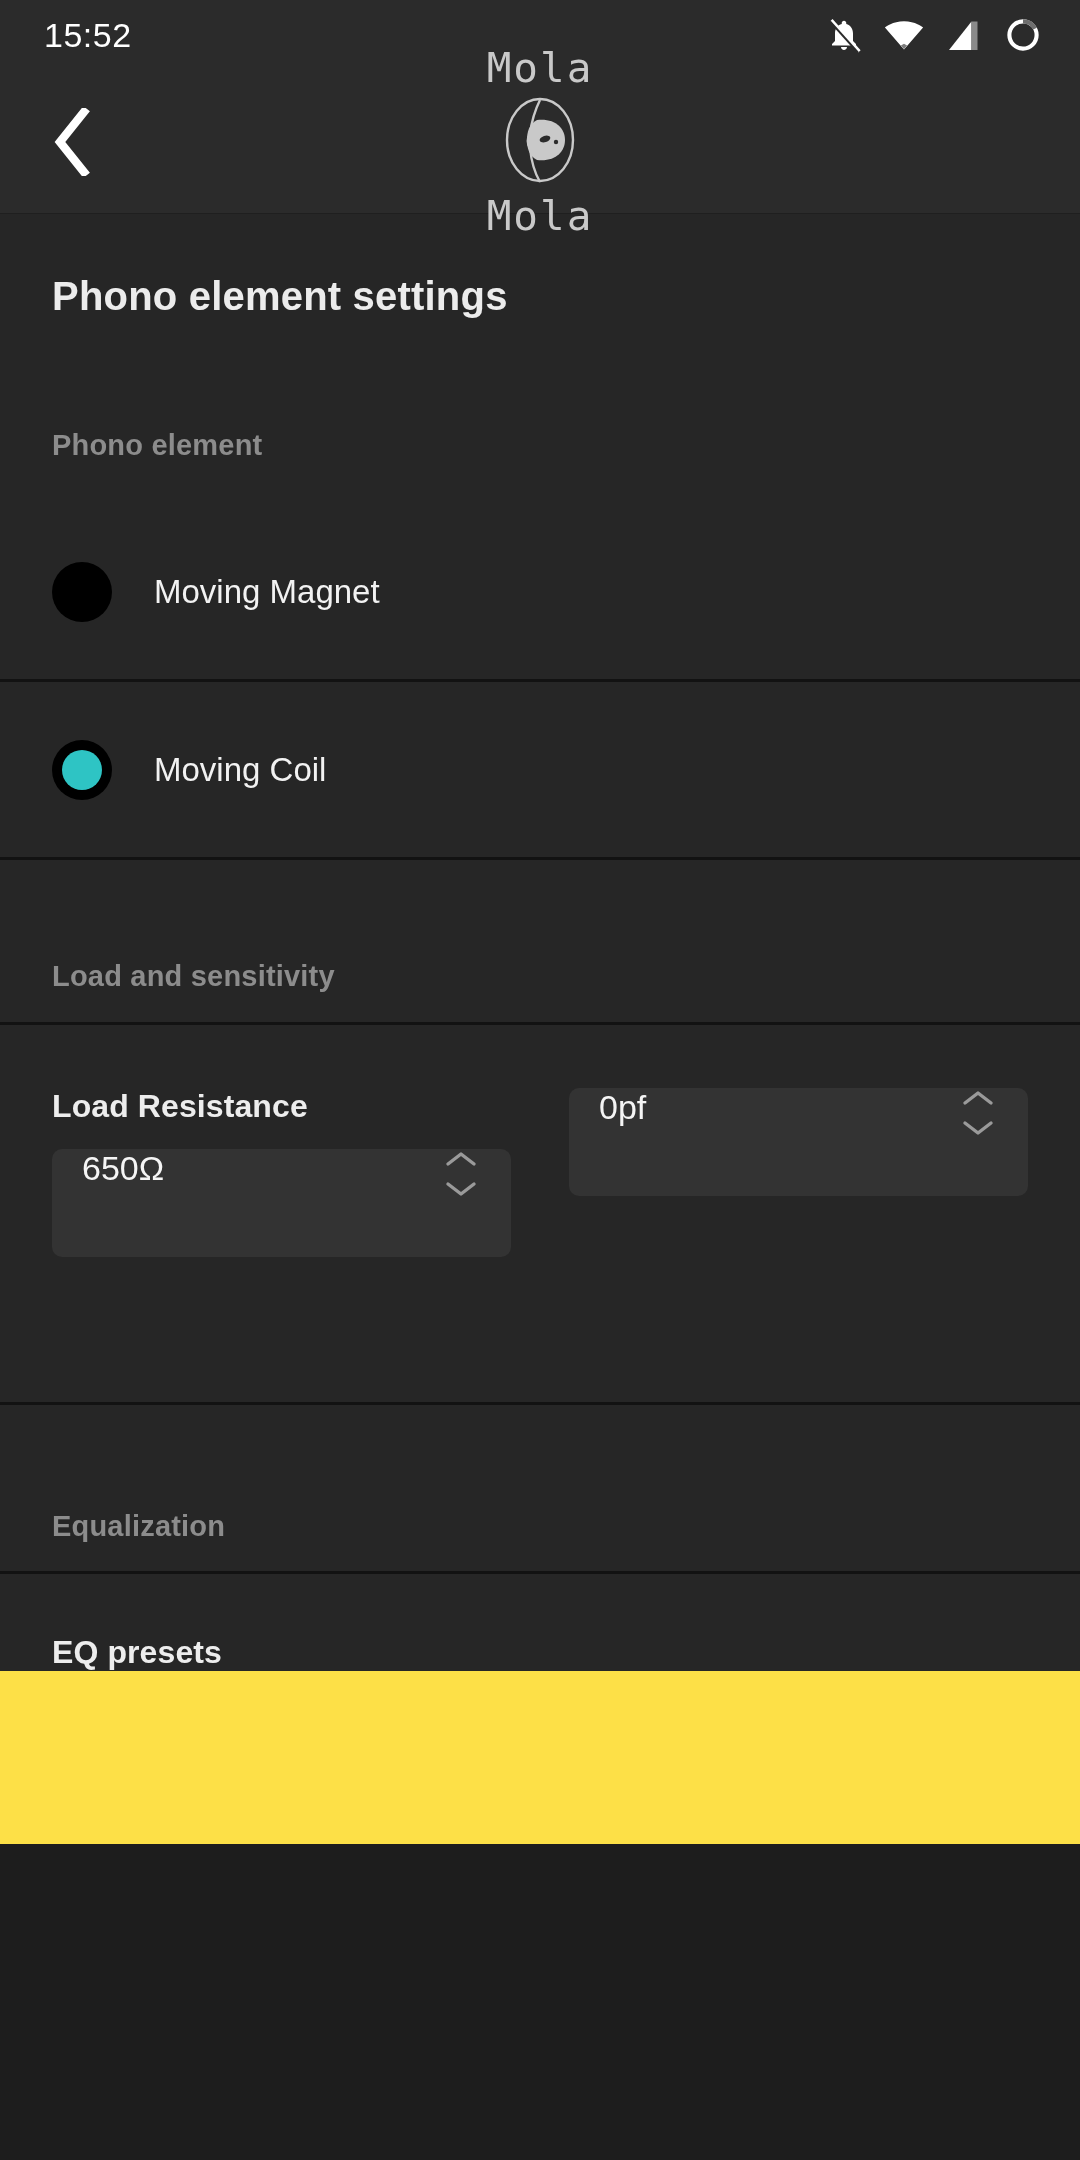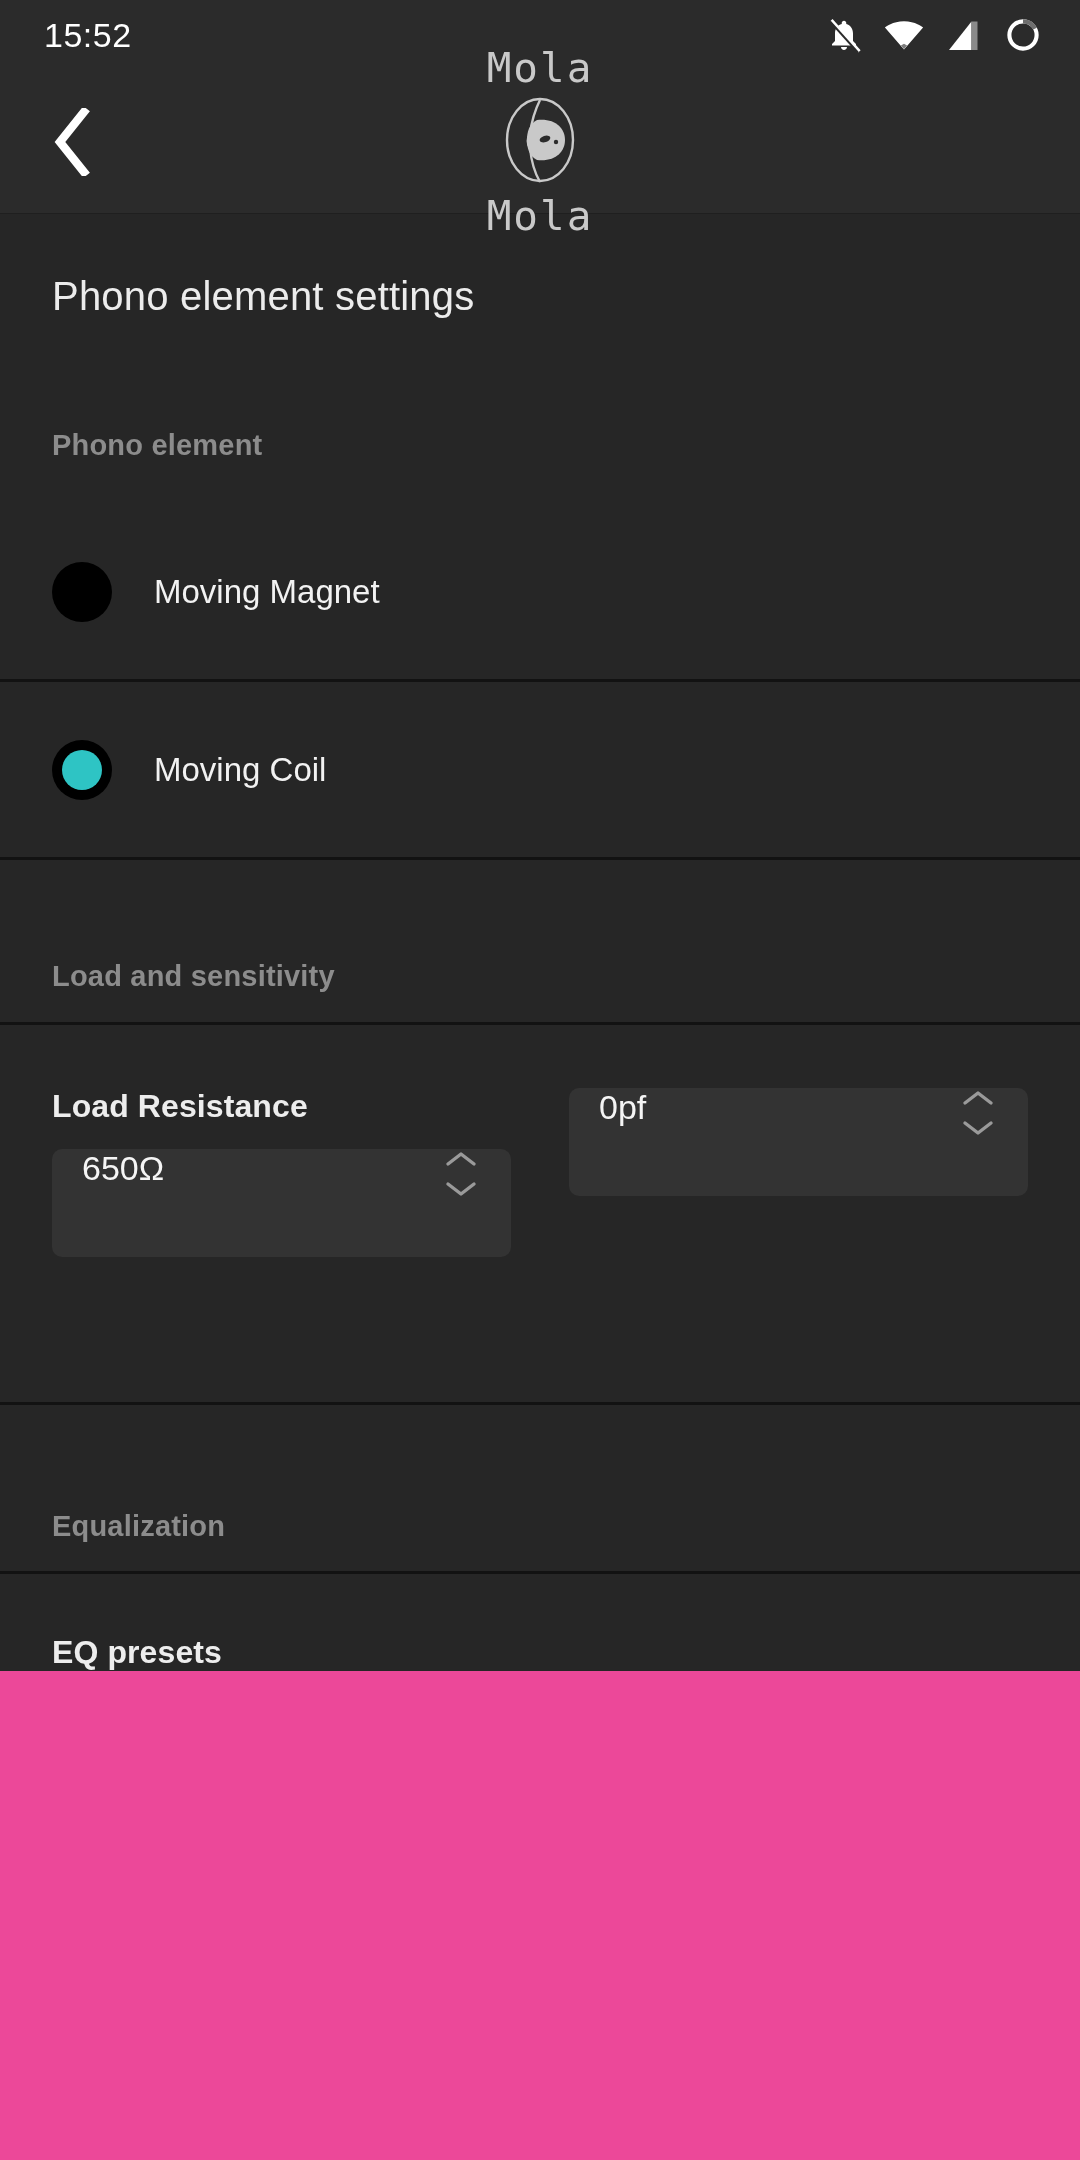--- a/index.html
+++ b/index.html
@@ -3,22 +3,22 @@
 <meta charset="utf-8">
 <style>
   html, body {
     margin: 0;
     padding: 0;
     background: #1d1d1d;
   }
   #screen {
     position: relative;
     width: 1080px;
-    height: 2160px;
-    background: #ec4899;
+    height: 1844px;
+    background: #fde047;
     font-family: "Liberation Sans", sans-serif;
     overflow: hidden;
     -webkit-font-smoothing: antialiased;
   }
 
   
   .statusbar {
     height: 70px;
     background: #2b2b2b;
     display: flex;
@@ -75,21 +75,21 @@
     font-weight: 400;
   }
   .logo-mark { margin: 0 6px; display:block; }
 
   
   .content { background: #262626; }
 
   .page-title {
     color: #ececec;
     font-size: 40px;
-    font-weight: 400;
+    font-weight: 700;
     padding: 60px 52px 0 52px;
     letter-spacing: 0.2px;
   }
 
   .section-head {
     color: #8c8c8c;
     font-size: 29px;
     font-weight: bold;
     padding: 0 52px;
     letter-spacing: 0.2px;

